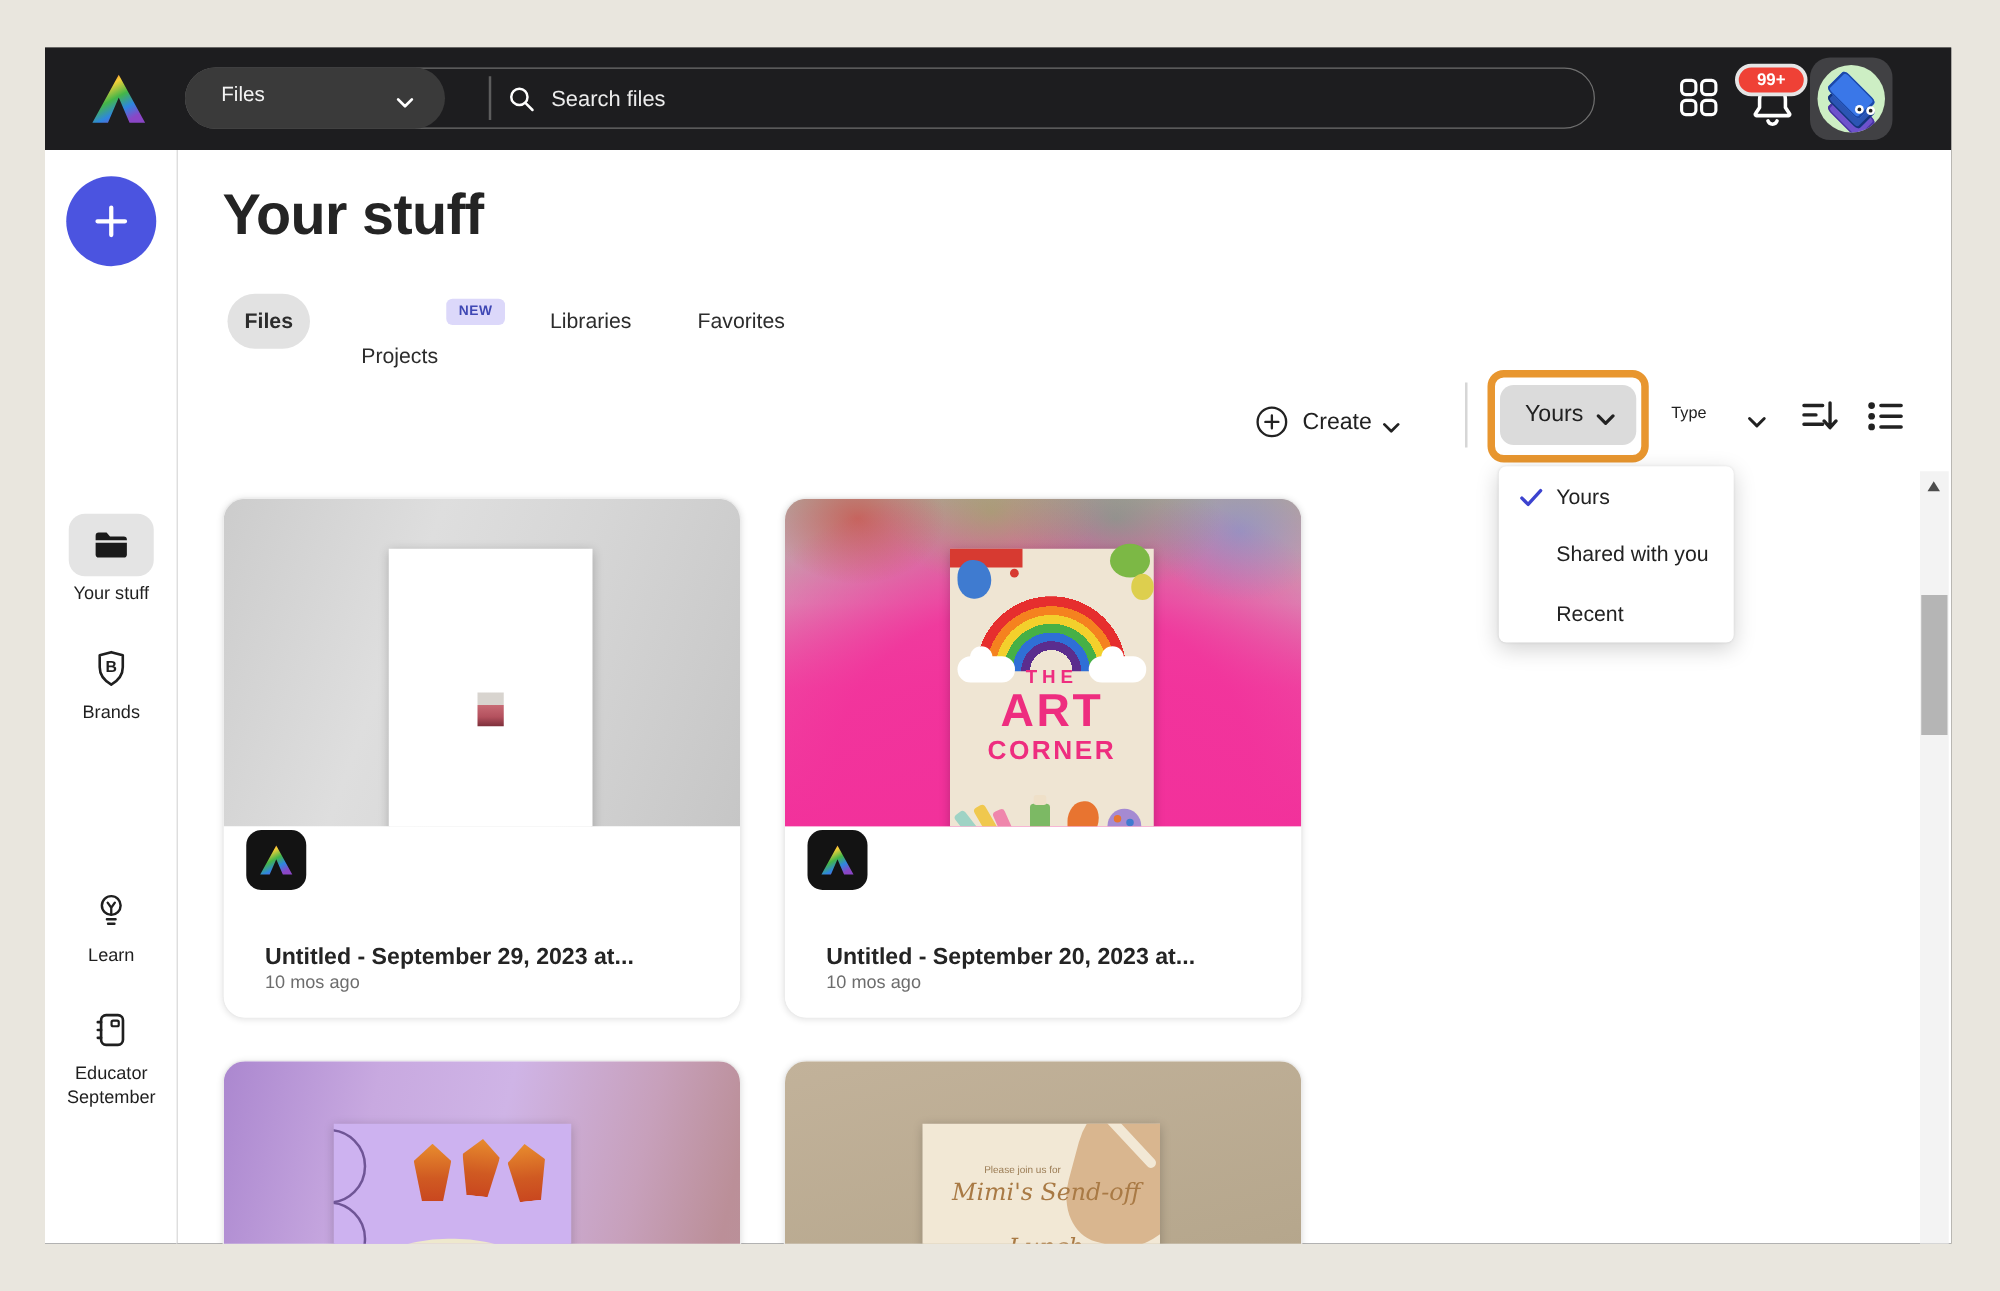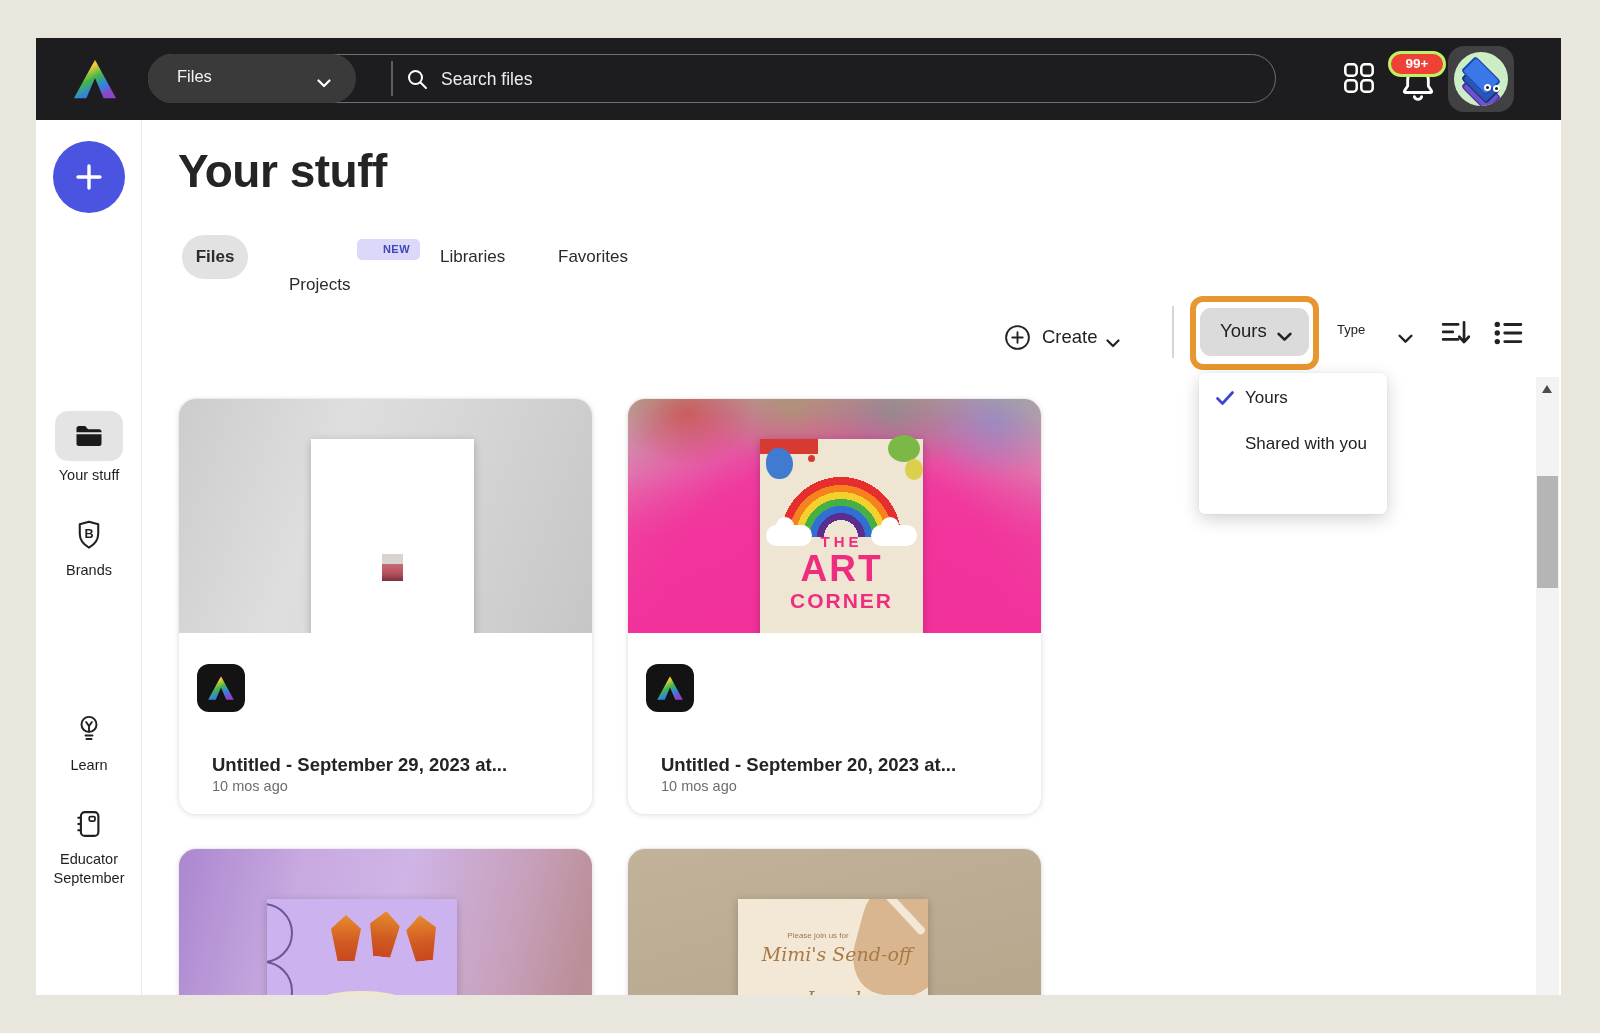--- a/index.html
+++ b/index.html
@@ -13,21 +13,21 @@
   .search-pill{position:absolute;left:112px;top:16px;width:1128px;height:49px;border:1.5px solid #6f6f6f;border-radius:27px;box-sizing:border-box;}
   .scope{position:absolute;left:-1px;top:-1px;width:208px;height:49px;background:#3a3a3a;border-radius:26px;cursor:pointer;}
   .scope-label{position:absolute;left:29px;top:13px;font-size:16.5px;color:#f4f4f4;}
   .scope-chev{position:absolute;right:25px;top:20px;}
   .pill-divider{position:absolute;left:242px;top:6px;width:1.5px;height:35px;background:#5d5d5d;}
   .search-icon{position:absolute;left:256px;top:12px;}
   .search-input{position:absolute;left:290px;top:6px;width:760px;height:34px;background:transparent;border:none;outline:none;color:#fff;font-size:17.5px;font-family:"Liberation Sans",sans-serif;}
   .search-input::placeholder{color:#ededed;opacity:1;}
   .apps-btn{position:absolute;left:1307px;top:24px;width:32px;height:32px;cursor:pointer;}
   .bell-btn{position:absolute;left:1362px;top:26px;width:40px;height:40px;cursor:pointer;}
-  .notif-badge{position:absolute;left:1352px;top:13px;min-width:38px;height:20px;padding:0 7px;background:#ef4136;border:3px solid #bef264;border-radius:14px;color:#fff;font-size:13.5px;font-weight:bold;line-height:20px;text-align:center;z-index:3;}
+  .notif-badge{position:absolute;left:1352px;top:13px;min-width:38px;height:20px;padding:0 7px;background:#ef4136;border:3px solid #e5e5e5;border-radius:14px;color:#fff;font-size:13.5px;font-weight:bold;line-height:20px;text-align:center;z-index:3;}
   .avatar-box{position:absolute;left:1412px;top:8px;width:66px;height:66px;background:#414144;border-radius:16px;cursor:pointer;}
   .avatar-circle{position:absolute;left:6px;top:6px;width:54px;height:54px;border-radius:50%;background:#cdeec4;overflow:hidden;}
   .layer{position:absolute;width:36px;height:36px;left:9px;border-radius:5px;transform:rotate(45deg) scale(1,.58);}
   .layer.l3{top:22px;background:#6e52cc;box-shadow:0 0 0 2px #4a34a0 inset;}
   .layer.l2{top:14px;background:#2b55b4;box-shadow:0 0 0 2px #16347c inset;}
   .layer.l1{top:6px;background:#3a77e8;box-shadow:0 0 0 2px #1d49a8 inset;}
   .eye{position:absolute;width:7px;height:7px;border-radius:50%;background:#fff;z-index:2;}
   .eye:after{content:"";position:absolute;left:2px;top:2px;width:3px;height:3px;border-radius:50%;background:#222;}
 
   
@@ -38,21 +38,21 @@
   .nav-icon{display:inline-block;}
   .nav-label{position:absolute;left:0;width:106px;text-align:center;font-size:14.5px;color:#1f1f1f;line-height:19px;}
   .sel-pill{position:absolute;left:19px;width:68px;height:50px;background:#e4e4e4;border-radius:13px;}
   .sel-pill svg{position:absolute;left:19px;top:12px;}
 
   
   .content{position:absolute;left:106px;top:82px;width:1419px;height:875px;background:#fff;}
   .page-title{position:absolute;left:36px;top:24px;font-size:46px;font-weight:800;color:#242424;letter-spacing:-.5px;}
   .tab{position:absolute;top:127px;font-size:17px;color:#2c2c2c;cursor:pointer;}
   .tab-files{left:40px;top:115px;width:66px;height:44px;background:#e2e2e2;border-radius:22px;font-weight:bold;text-align:center;line-height:44px;}
-  .new-badge{position:absolute;left:215px;top:119px;width:47px;height:21px;background:#dcd8fa;border-radius:5px;color:#3f47b4;font-size:11px;font-weight:bold;letter-spacing:.5px;text-align:center;line-height:21px;cursor:pointer;padding-left:16px;}
+  .new-badge{position:absolute;left:215px;top:119px;width:47px;height:21px;background:#dcd8fa;border-radius:5px;color:#3f47b4;font-size:11px;font-weight:bold;letter-spacing:.5px;text-align:center;line-height:21px;cursor:pointer;}
 
   .create-btn{position:absolute;left:862px;top:198px;height:40px;cursor:pointer;}
   .create-icon{position:absolute;left:0;top:6px;}
   .create-label{position:absolute;left:38px;top:8px;font-size:18.5px;color:#222;}
   .create-chev{position:absolute;left:102px;top:16px;}
   .tb-divider{position:absolute;left:1030px;top:186px;width:1.5px;height:52px;background:#d6d6d6;}
   .orange-box{position:absolute;left:1048px;top:176px;width:129px;height:74px;border:6px solid #e8962f;border-radius:13px;box-sizing:border-box;z-index:6;}
   .owner-btn{position:absolute;left:1058px;top:188px;width:109px;height:48px;background:#dbdbdb;border-radius:11px;cursor:pointer;z-index:5;}
   .owner-label{position:absolute;left:20px;top:12px;font-size:18.5px;color:#222;}
   .owner-chev{position:absolute;right:17px;top:20px;}
@@ -71,21 +71,21 @@
   
   .sb-track{position:absolute;left:1394px;top:257px;width:23px;height:618px;background:#f3f3f3;cursor:pointer;}
   .sb-up{position:absolute;left:6px;top:8px;width:0;height:0;border-left:5.5px solid transparent;border-right:5.5px solid transparent;border-bottom:8px solid #4c4c4c;cursor:pointer;}
   .sb-thumb{position:absolute;left:1px;top:99px;width:21px;height:112px;background:#b5b5b5;cursor:grab;}
 
   
   .card{position:absolute;width:415px;background:#fff;border:1px solid #ececec;border-radius:18px;box-shadow:0 1px 5px rgba(0,0,0,.10);box-sizing:border-box;overflow:hidden;cursor:pointer;}
   .row1{top:278px;height:417px;}
   .row2{top:728px;height:417px;}
   .c1{left:36px;} .c2{left:485px;}
-  .thumb{position:absolute;left:0;top:0;width:100%;height:234px;overflow:hidden;}
+  .thumb{position:absolute;left:0;top:0;width:100%;height:262px;overflow:hidden;}
   .row2 .thumb{height:330px;}
   .thumb-gray{background:linear-gradient(110deg,#cccccc 0%,#dedede 35%,#d6d6d6 60%,#c6c6c6 100%);}
   .thumb-pink{background:
     radial-gradient(100px 75px at 14% 6%, rgba(205,62,50,.60), transparent 70%),
     radial-gradient(120px 85px at 40% 4%, rgba(150,170,90,.55), transparent 70%),
     radial-gradient(120px 85px at 64% 6%, rgba(95,160,125,.5), transparent 70%),
     radial-gradient(100px 80px at 88% 10%, rgba(120,140,215,.55), transparent 70%),
     radial-gradient(300px 230px at 50% 80%, #f2319b 0%, rgba(242,49,155,.88) 55%, transparent 100%),
     linear-gradient(180deg,#b3a49c 0%,#d893b6 32%,#ee4fa4 58%,#f2319b 100%);}
   .thumb-purple{background:linear-gradient(103deg,#ab87cf 0%,#c8a9e0 26%,#cfb4e6 48%,#c7a0bb 72%,#bb8f98 88%,#b8929b 100%);}
@@ -325,20 +325,23 @@
         <div class="dd-item" style="top:2px;">
           <span class="dd-check">
             <svg width="20" height="16" viewBox="0 0 20 16">
                 <path d="M2.5 8.5 L7.5 13.5 L17.5 2.5" fill="none" stroke="#3c43cf" stroke-width="2.7" stroke-linecap="round" stroke-linejoin="round"></path>
               </svg>
           </span>
           <span class="dd-label">Yours</span>
         </div>
         <div class="dd-item" style="top:48px;">
           <span class="dd-label">Shared with you</span>
+        </div>
+        <div class="dd-item" style="top:96px;">
+          <span class="dd-label">Recent</span>
         </div>
       </div>
 
       <div class="sb-track">
         <div class="sb-up"></div>
         <div class="sb-thumb"></div>
       </div>
 
       <div class="card row1 c1">
         <div class="thumb thumb-gray">

